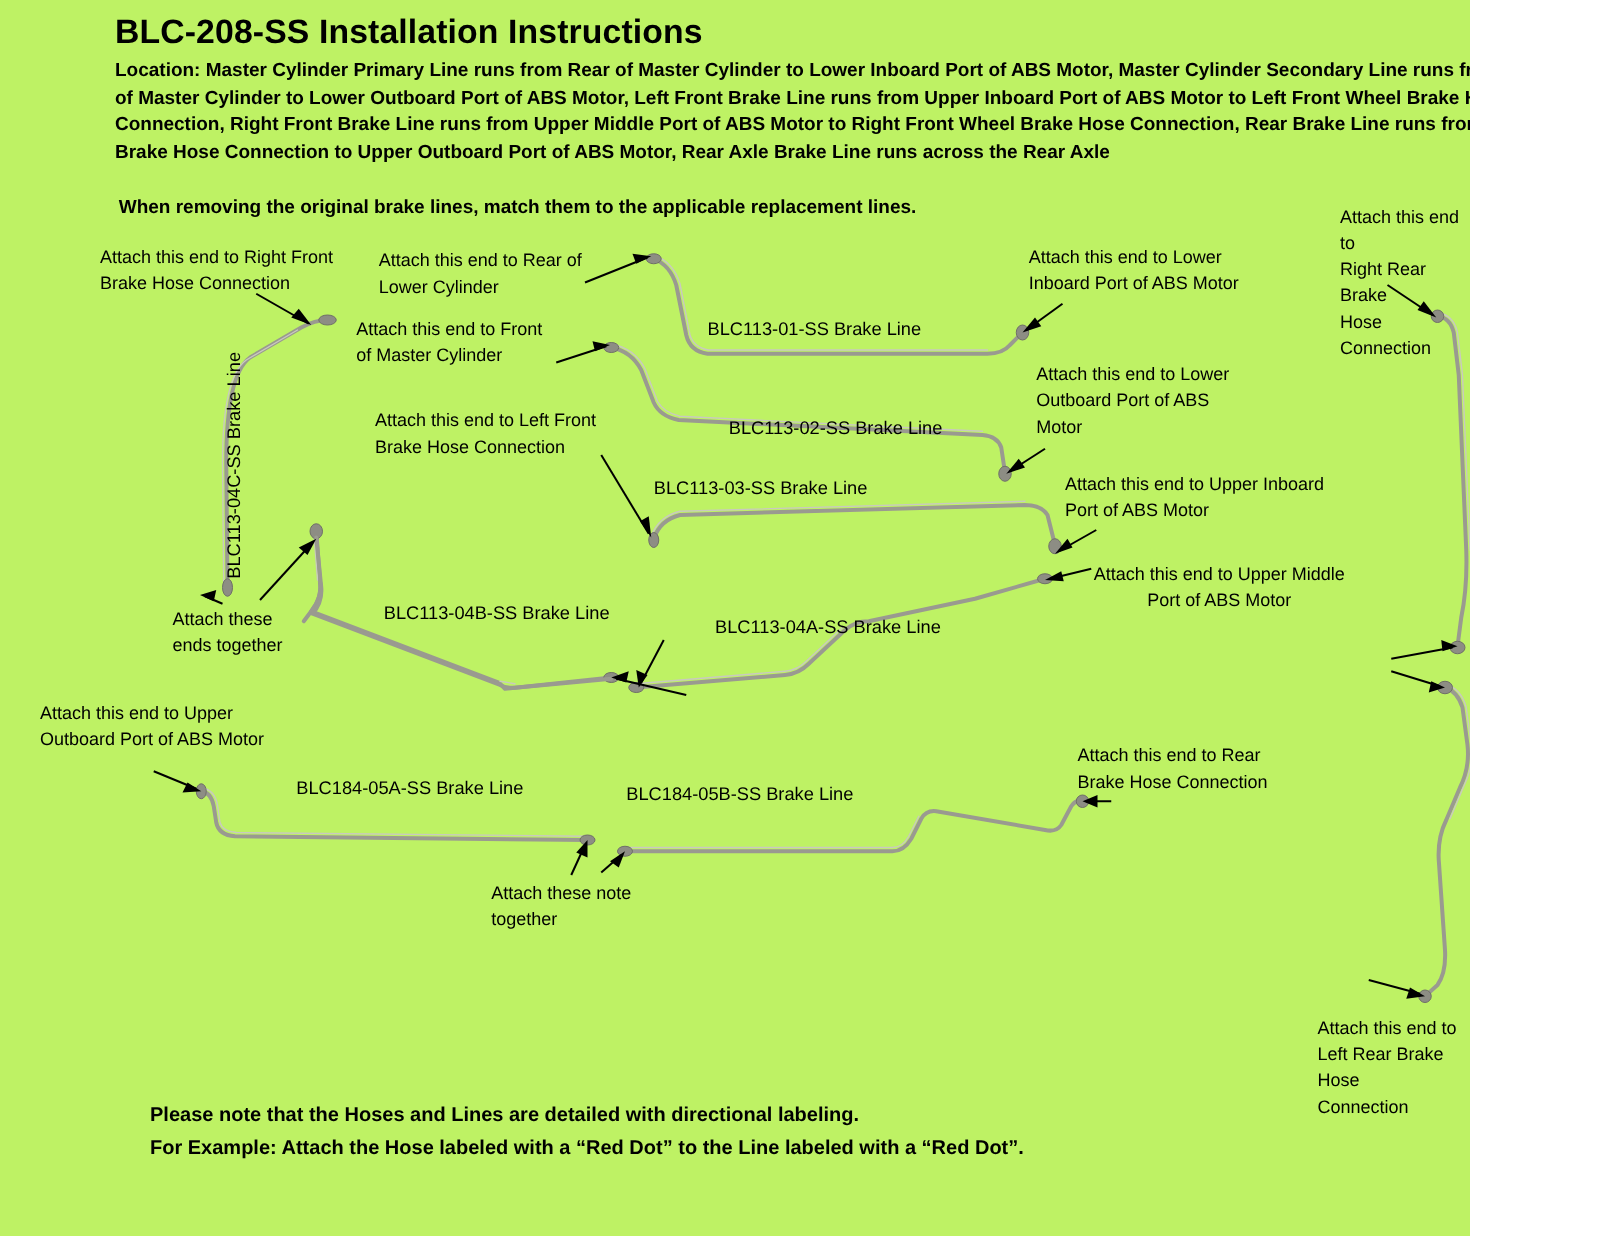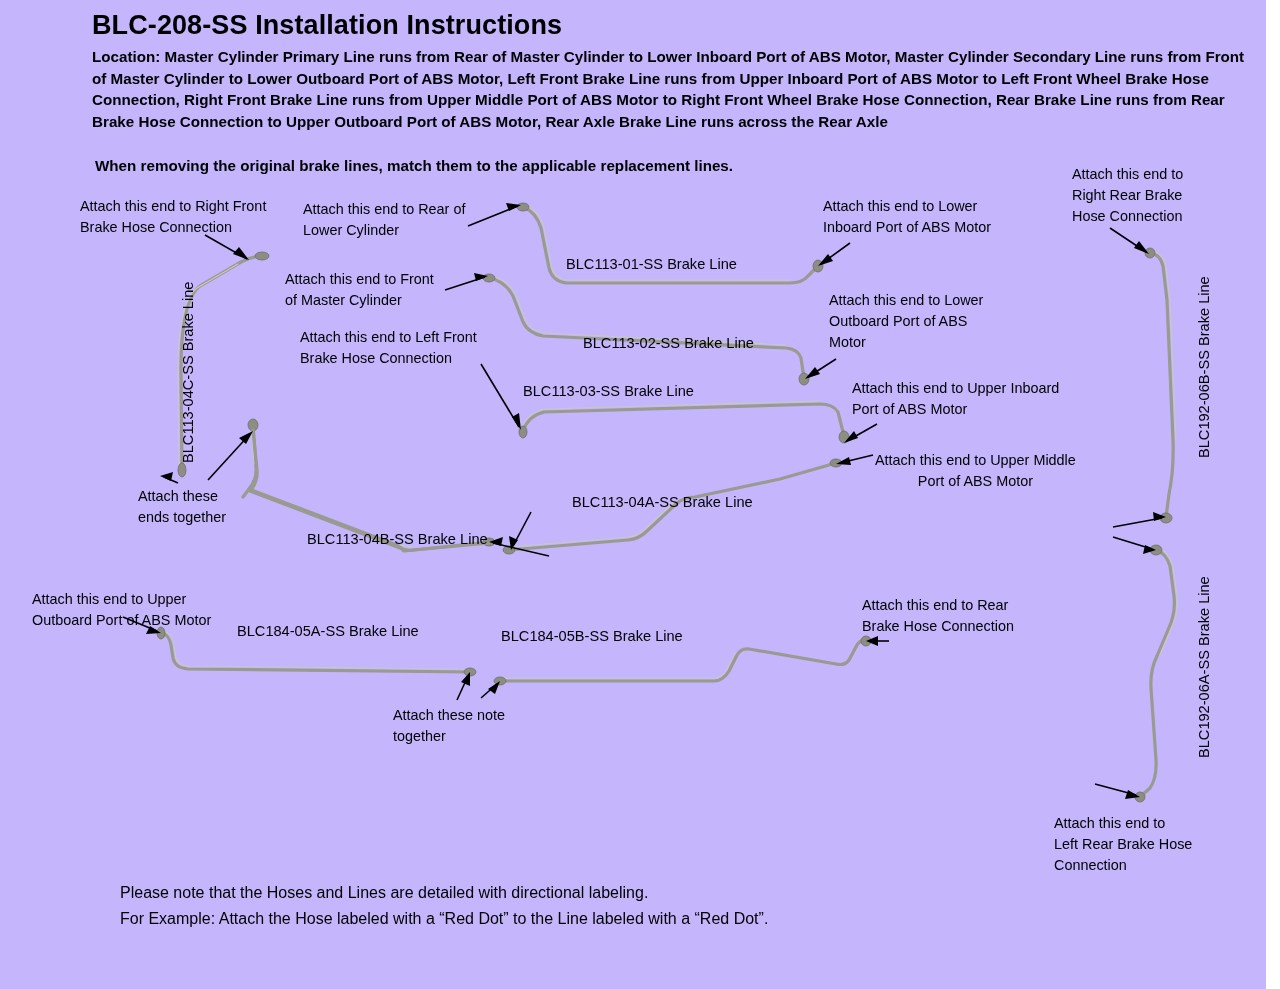--- a/index.html
+++ b/index.html
@@ -2,23 +2,23 @@
 <html><head>
 <meta charset="utf-8">
 <style>
   html, body {
     margin: 0;
     padding: 0;
     background: #ffffff;
   }
   #page {
     position: relative;
-    width: 1266px;
+    width: 1176px;
     height: 989px;
-    background: #c4b5fd;
+    background: #bef264;
     font-family: "Liberation Sans", sans-serif;
     color: #000000;
     overflow: hidden;
   }
   .title {
     position: absolute;
     left: 92px;
     top: 10px;
     font-size: 27px;
     font-weight: bold;
@@ -38,21 +38,21 @@
     left: 95px;
     top: 157px;
     font-size: 15.2px;
     font-weight: bold;
   }
   .footer {
     position: absolute;
     left: 120px;
     top: 880px;
     font-size: 16px;
-    font-weight: normal;
+    font-weight: bold;
     line-height: 26px;
   }
   .anno {
     position: absolute;
     font-size: 14.4px;
     line-height: 21px;
     color: #000;
     white-space: pre-line;
   }
   .lbl {
@@ -290,48 +290,48 @@
 
   <div class="anno" style="left:36px; top:196px;margin-left:44px;">Attach this end to Right Front
 Brake Hose Connection</div>
   <div class="anno" style="left:303px; top:199px;">Attach this end to Rear of
 Lower Cylinder</div>
   <div class="anno" style="left:823px; top:196px;">Attach this end to Lower
 Inboard Port of ABS Motor</div>
   <div class="anno" style="left:1072px; top:164px;">Attach this end to
 Right Rear Brake
 Hose Connection</div>
-  <div class="anno" style="left:285px; top:269px;">Attach this end to Front
+  <div class="anno" style="left:285px; top:254px;">Attach this end to Front
 of Master Cylinder</div>
   <div class="anno" style="left:829px; top:290px;">Attach this end to Lower
 Outboard Port of ABS
 Motor</div>
   <div class="anno" style="left:300px; top:327px;">Attach this end to Left Front
 Brake Hose Connection</div>
   <div class="anno" style="left:852px; top:378px;">Attach this end to Upper Inboard
 Port of ABS Motor</div>
   <div class="anno" style="left:875px; top:450px;text-align:center;">Attach this end to Upper Middle
 Port of ABS Motor</div>
   <div class="anno" style="left:138px; top:486px;">Attach these
 ends together</div>
-  <div class="anno" style="left:32px; top:561px;margin-top:28px;">Attach this end to Upper
+  <div class="anno" style="left:32px; top:561px;">Attach this end to Upper
 Outboard Port of ABS Motor</div>
   <div class="anno" style="left:862px; top:595px;">Attach this end to Rear
 Brake Hose Connection</div>
   <div class="anno" style="left:393px; top:705px;">Attach these note
 together</div>
   <div class="anno" style="left:1054px; top:813px;">Attach this end to
 Left Rear Brake Hose
 Connection</div>
 
   <div class="lbl vert" style="left:180px; top:463px;">BLC113-04C-SS Brake Line</div>
   <div class="lbl" style="left:566px; top:256px;">BLC113-01-SS Brake Line</div>
   <div class="lbl" style="left:583px; top:335px;">BLC113-02-SS Brake Line</div>
   <div class="lbl" style="left:523px; top:383px;">BLC113-03-SS Brake Line</div>
-  <div class="lbl" style="left:307px; top:483px;margin-top:48px;">BLC113-04B-SS Brake Line</div>
+  <div class="lbl" style="left:307px; top:483px;">BLC113-04B-SS Brake Line</div>
   <div class="lbl" style="left:572px; top:494px;">BLC113-04A-SS Brake Line</div>
   <div class="lbl" style="left:201px; top:623px;margin-left:36px;">BLC184-05A-SS Brake Line</div>
   <div class="lbl" style="left:501px; top:628px;">BLC184-05B-SS Brake Line</div>
   <div class="lbl vert" style="left:1196px; top:458px;">BLC192-06B-SS Brake Line</div>
   <div class="lbl vert" style="left:1196px; top:758px;">BLC192-06A-SS Brake Line</div>
 
   <div class="footer">
     <div>Please note that the Hoses and Lines are detailed with directional labeling.</div>
     <div>For Example: Attach the Hose labeled with a “Red Dot” to the Line labeled with a “Red Dot”.</div>
   </div>

